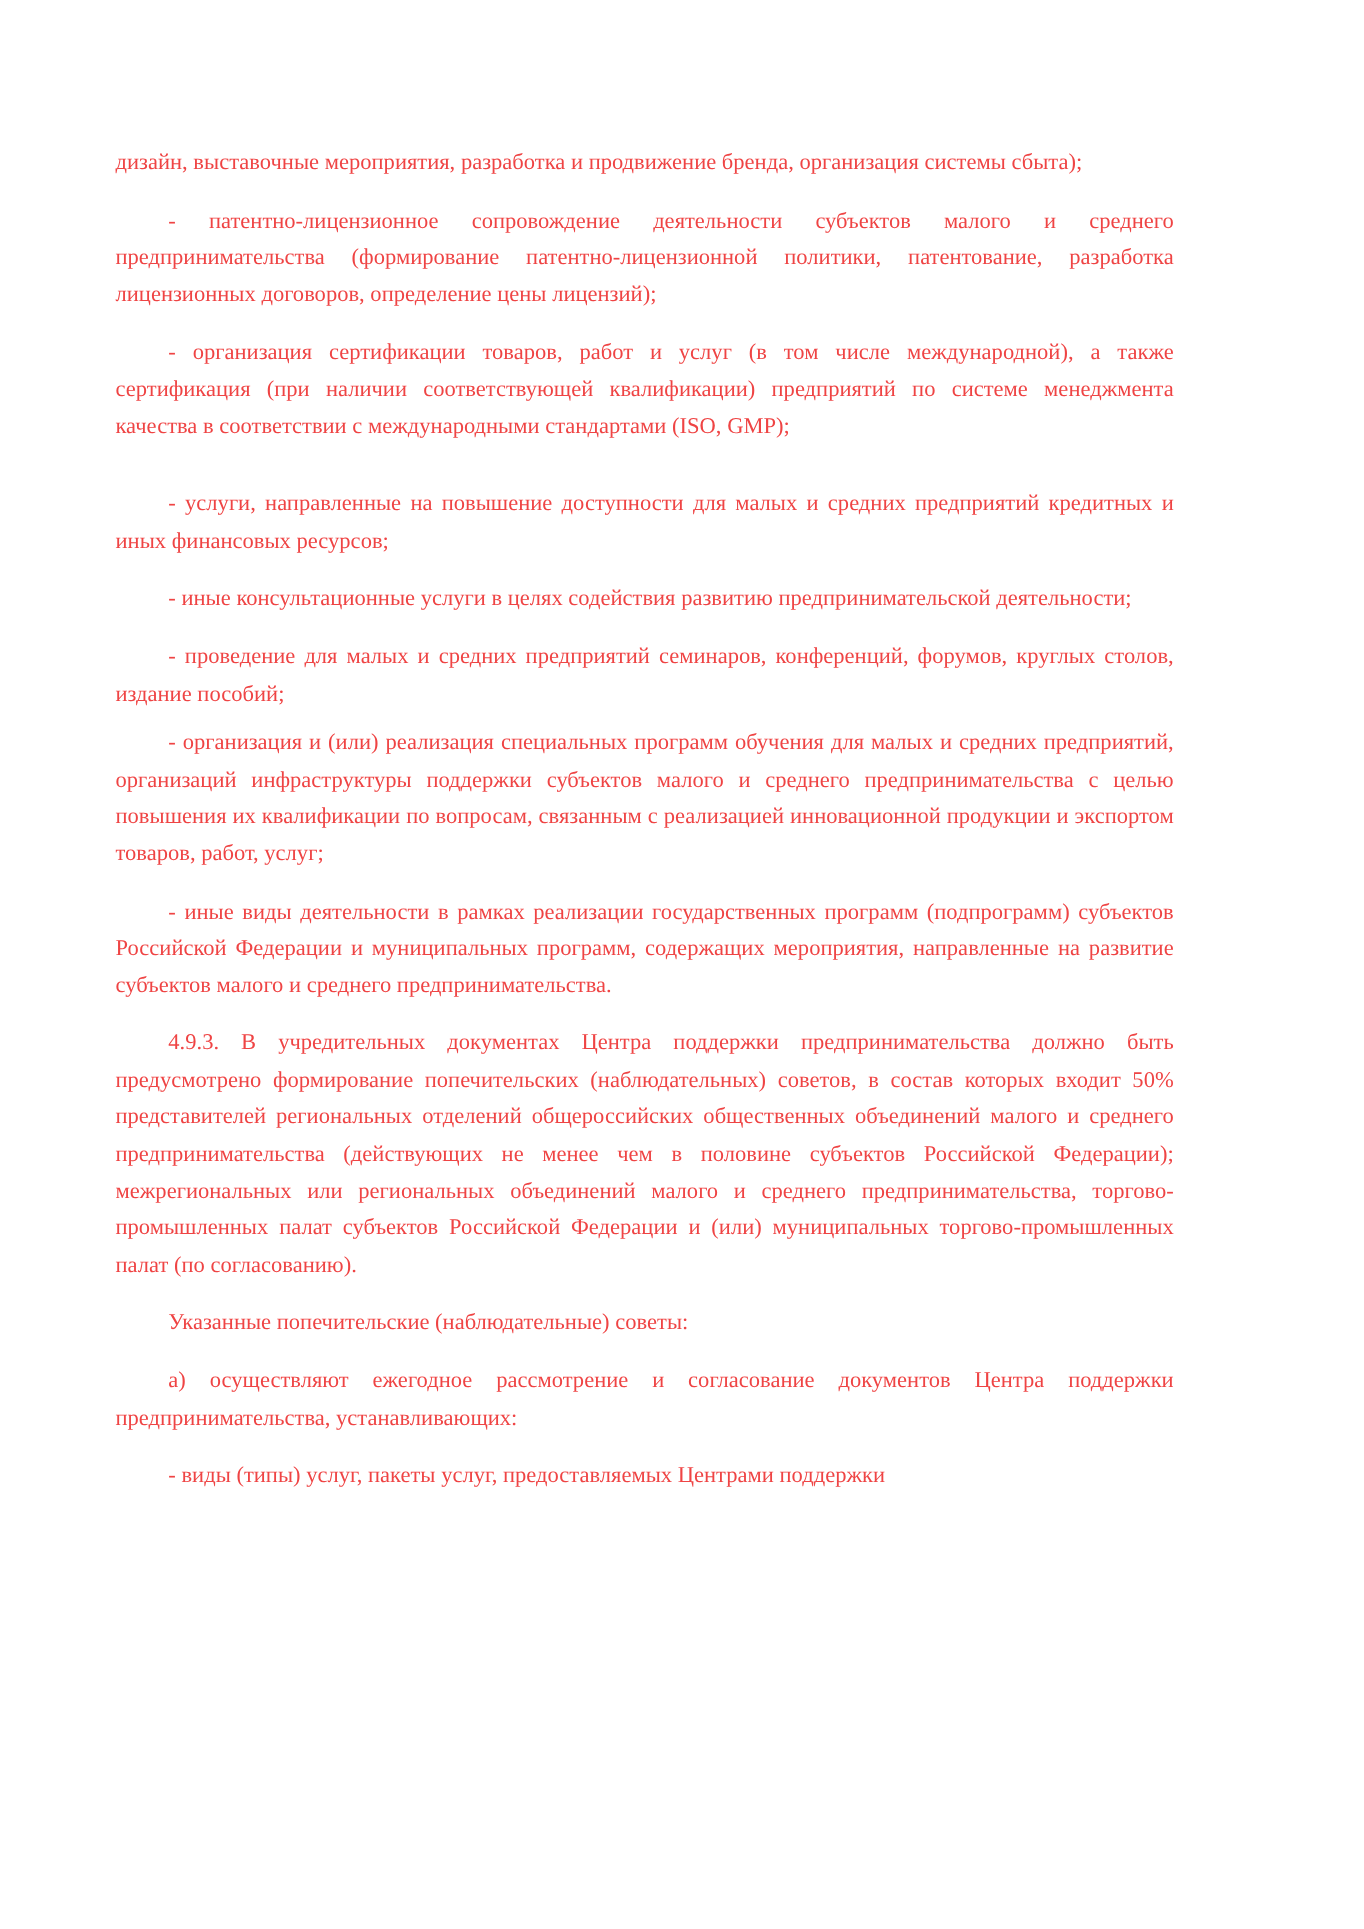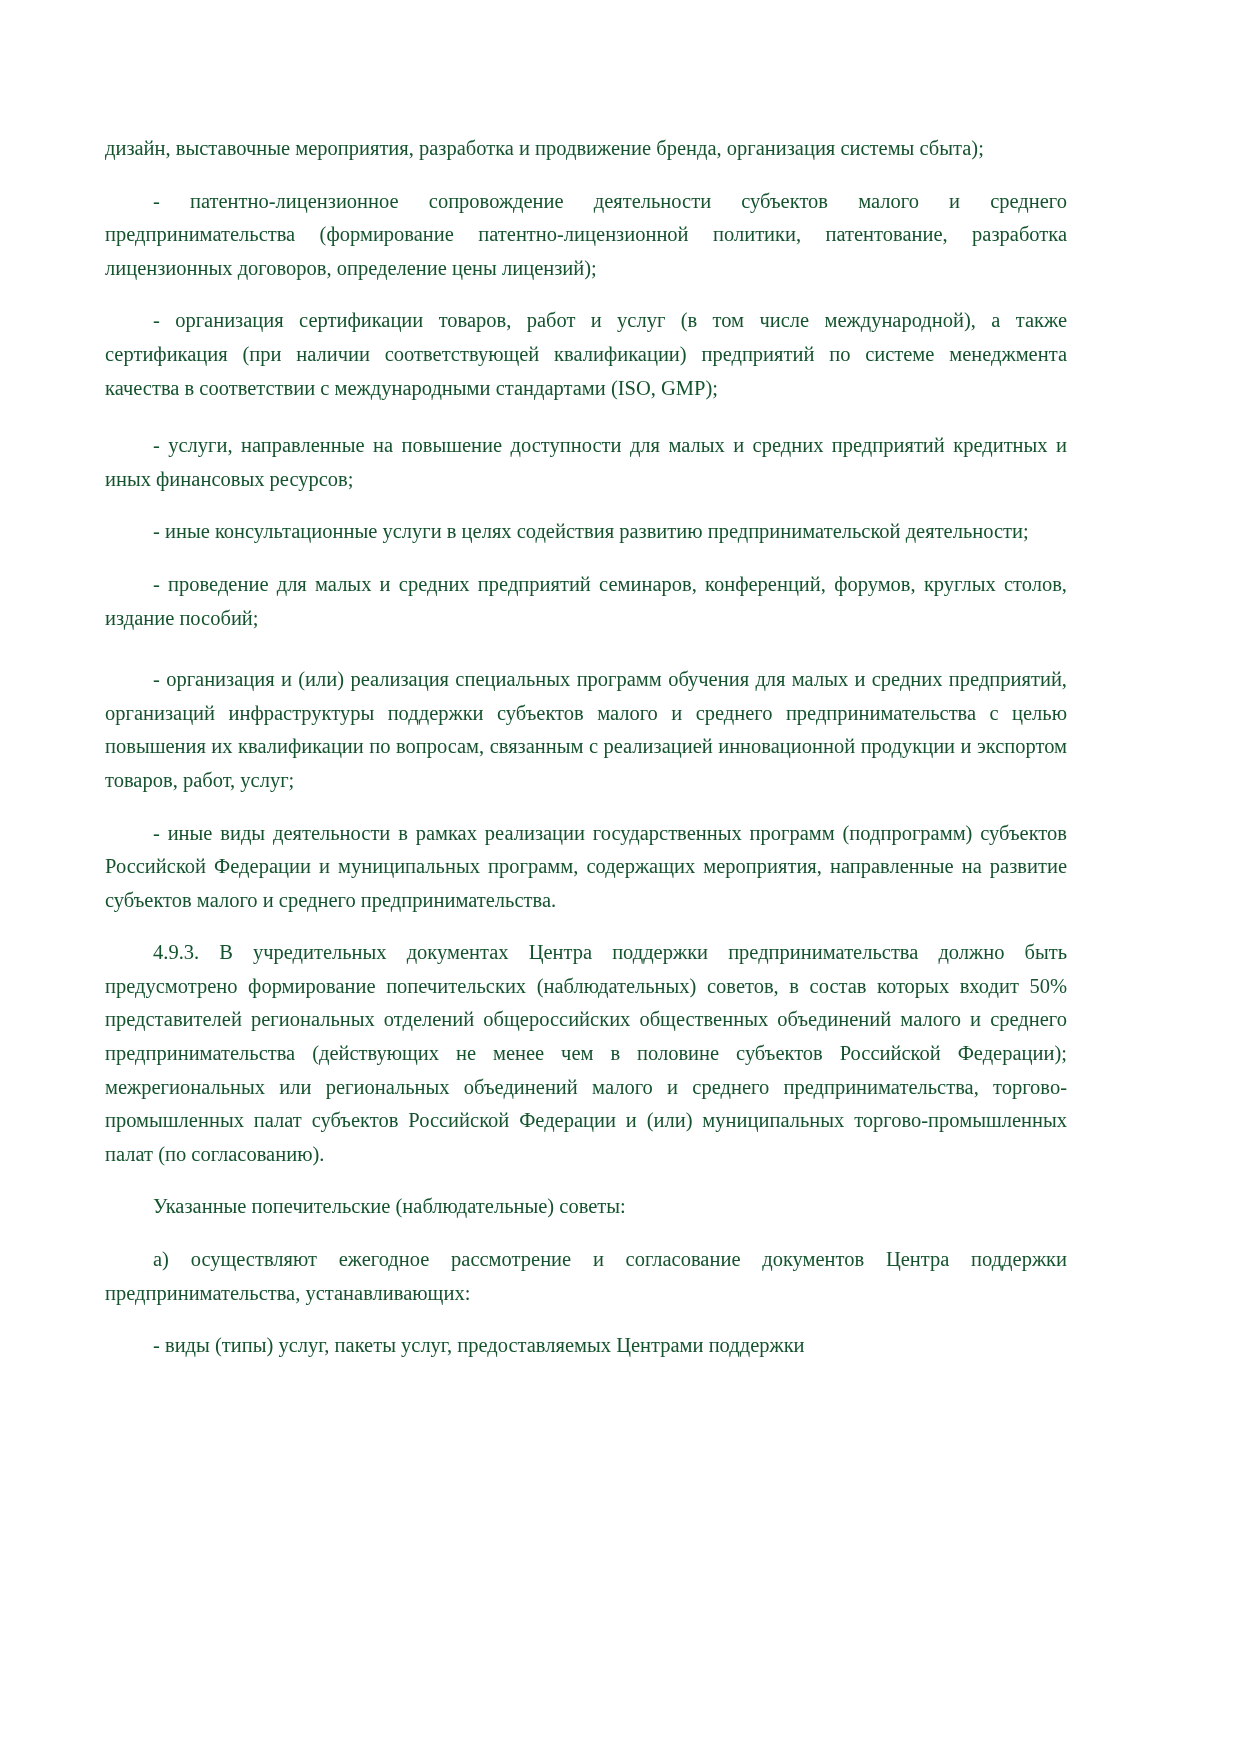--- a/index.html
+++ b/index.html
@@ -20,42 +20,42 @@
     position: absolute;
     left: 105px;
     top: 132px;
     width: 962px;
   }
   p.para {
     margin: 0 0 0 0;
     font-family: "Liberation Serif", "DejaVu Serif", serif;
     font-size: 20.5px;
     line-height: 33.6px;
-    color: #14532d;
+    color: #ef4444;
     text-align: justify;
     text-justify: inter-word;
     text-indent: 0;
     hyphens: none;
   }
   p.para.indent {
     text-indent: 48px;
   }
 </style>
 </head>
 <body>
 
 <div class="page">
   <div class="content">
 
     <p class="para" style="margin-bottom: 19px;">дизайн, выставочные мероприятия, разработка и продвижение бренда, организация системы сбыта);</p>
     <p class="para indent" style="margin-bottom: 19px;">- патентно-лицензионное сопровождение деятельности субъектов малого и среднего предпринимательства (формирование патентно-лицензионной политики, патентование, разработка лицензионных договоров, определение цены лицензий);</p>
-    <p class="para indent" style="margin-bottom: 24px;">- организация сертификации товаров, работ и услуг (в том числе международной), а также сертификация (при наличии соответствующей квалификации) предприятий по системе менеджмента качества в соответствии с международными стандартами (ISO, GMP);</p>
+    <p class="para indent" style="margin-bottom: 37px;">- организация сертификации товаров, работ и услуг (в том числе международной), а также сертификация (при наличии соответствующей квалификации) предприятий по системе менеджмента качества в соответствии с международными стандартами (ISO, GMP);</p>
     <p class="para indent" style="margin-bottom: 19px;">- услуги, направленные на повышение доступности для малых и средних предприятий кредитных и иных финансовых ресурсов;</p>
     <p class="para indent" style="margin-bottom: 19px;">- иные консультационные услуги в целях содействия развитию предпринимательской деятельности;</p>
-    <p class="para indent" style="margin-bottom: 28px;">- проведение для малых и средних предприятий семинаров, конференций, форумов, круглых столов, издание пособий;</p>
+    <p class="para indent" style="margin-bottom: 11px;">- проведение для малых и средних предприятий семинаров, конференций, форумов, круглых столов, издание пособий;</p>
     <p class="para indent" style="margin-bottom: 19px;">- организация и (или) реализация специальных программ обучения для малых и средних предприятий, организаций инфраструктуры поддержки субъектов малого и среднего предпринимательства с целью повышения их квалификации по вопросам, связанным с реализацией инновационной продукции и экспортом товаров, работ, услуг;</p>
     <p class="para indent" style="margin-bottom: 19px;">- иные виды деятельности в рамках реализации государственных программ (подпрограмм) субъектов Российской Федерации и муниципальных программ, содержащих мероприятия, направленные на развитие субъектов малого и среднего предпринимательства.</p>
     <p class="para indent" style="margin-bottom: 19px;">4.9.3. В учредительных документах Центра поддержки предпринимательства должно быть предусмотрено формирование попечительских (наблюдательных) советов, в состав которых входит 50% представителей региональных отделений общероссийских общественных объединений малого и среднего предпринимательства (действующих не менее чем в половине субъектов Российской Федерации); межрегиональных или региональных объединений малого и среднего предпринимательства, торгово-промышленных палат субъектов Российской Федерации и (или) муниципальных торгово-промышленных палат (по согласованию).</p>
     <p class="para indent" style="margin-bottom: 19px;">Указанные попечительские (наблюдательные) советы:</p>
     <p class="para indent" style="margin-bottom: 19px;">а) осуществляют ежегодное рассмотрение и согласование документов Центра поддержки предпринимательства, устанавливающих:</p>
     <p class="para indent">- виды (типы) услуг, пакеты услуг, предоставляемых Центрами поддержки</p>
 
   </div>
 </div>
 

